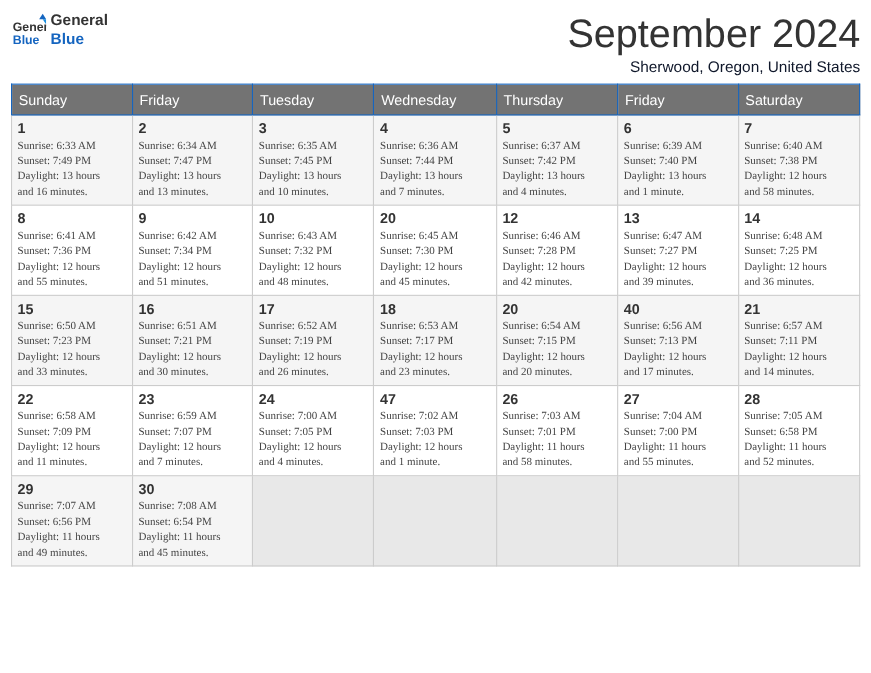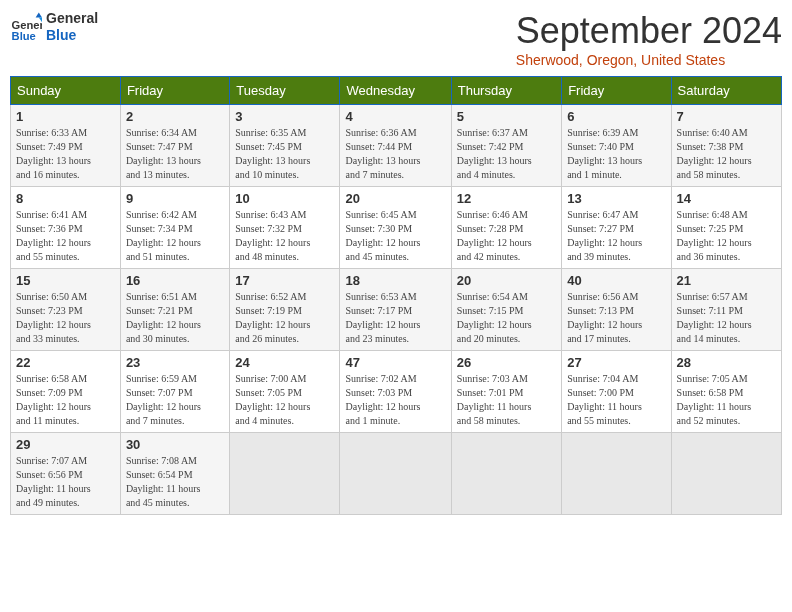--- a/index.html
+++ b/index.html
@@ -28,37 +28,38 @@
     }
     .logo-text span {
       display: block;
       font-weight: bold;
     }
     .logo-icon {
       width: 32px;
       height: 32px;
     }
     .title-area {
+      text-align: right;
     }
     .month-year {
       font-size: 36px;
       font-weight: normal;
       color: #333;
     }
     .location {
       font-size: 14px;
-      color: #c2410c;
+      color: #0f172a;
     }
     table {
       width: 100%;
       border-collapse: collapse;
       font-size: 10.5px;
     }
     thead th {
-      background-color: #4d7c0f;
+      background-color: #737373;
       color: #fff;
       text-align: left;
       padding: 6px 6px;
       font-size: 13px;
       font-weight: normal;
       border: 1px solid #1565c0;
     }
     tbody td {
       border: 1px solid #ccc;
       vertical-align: top;

